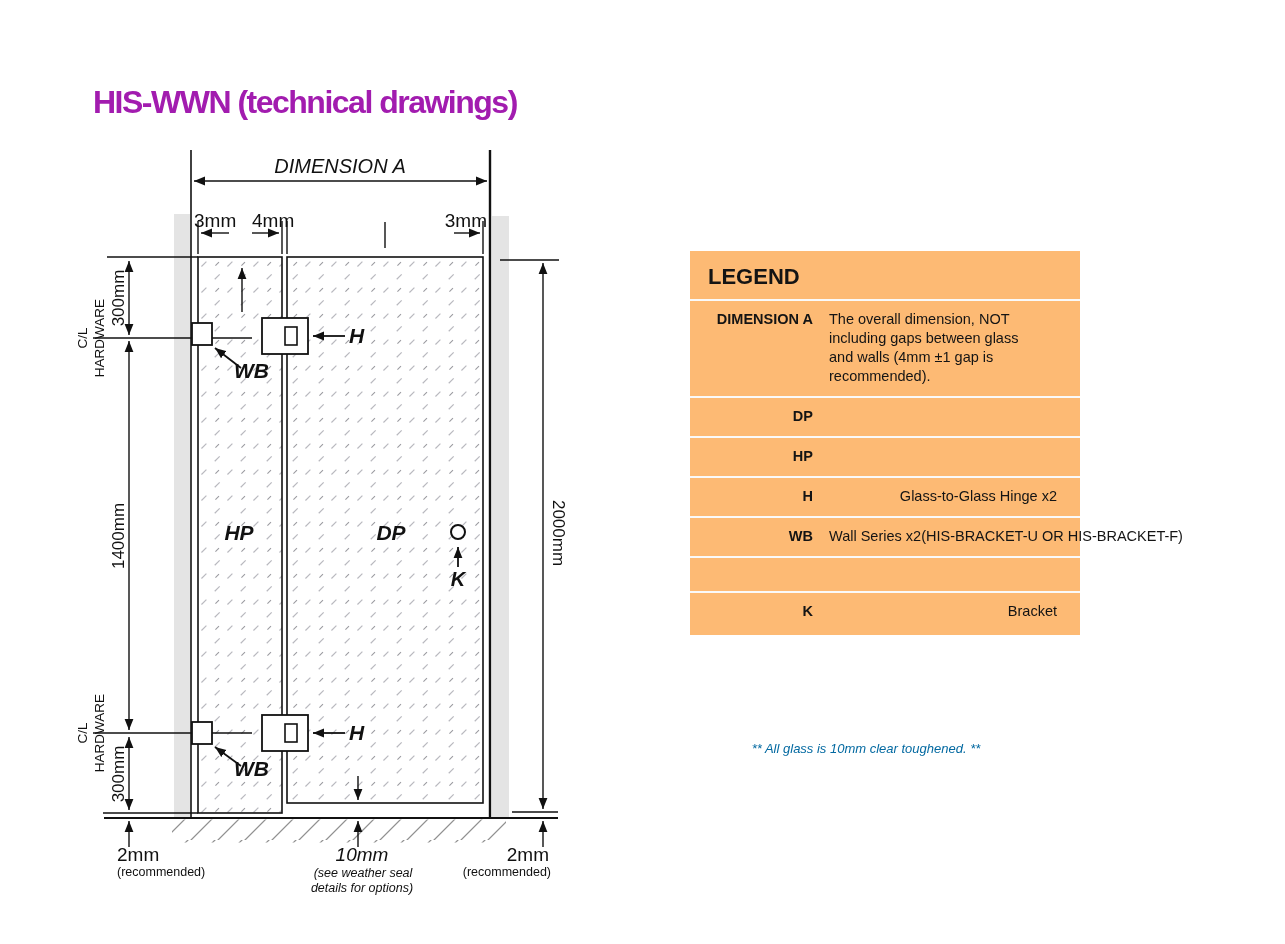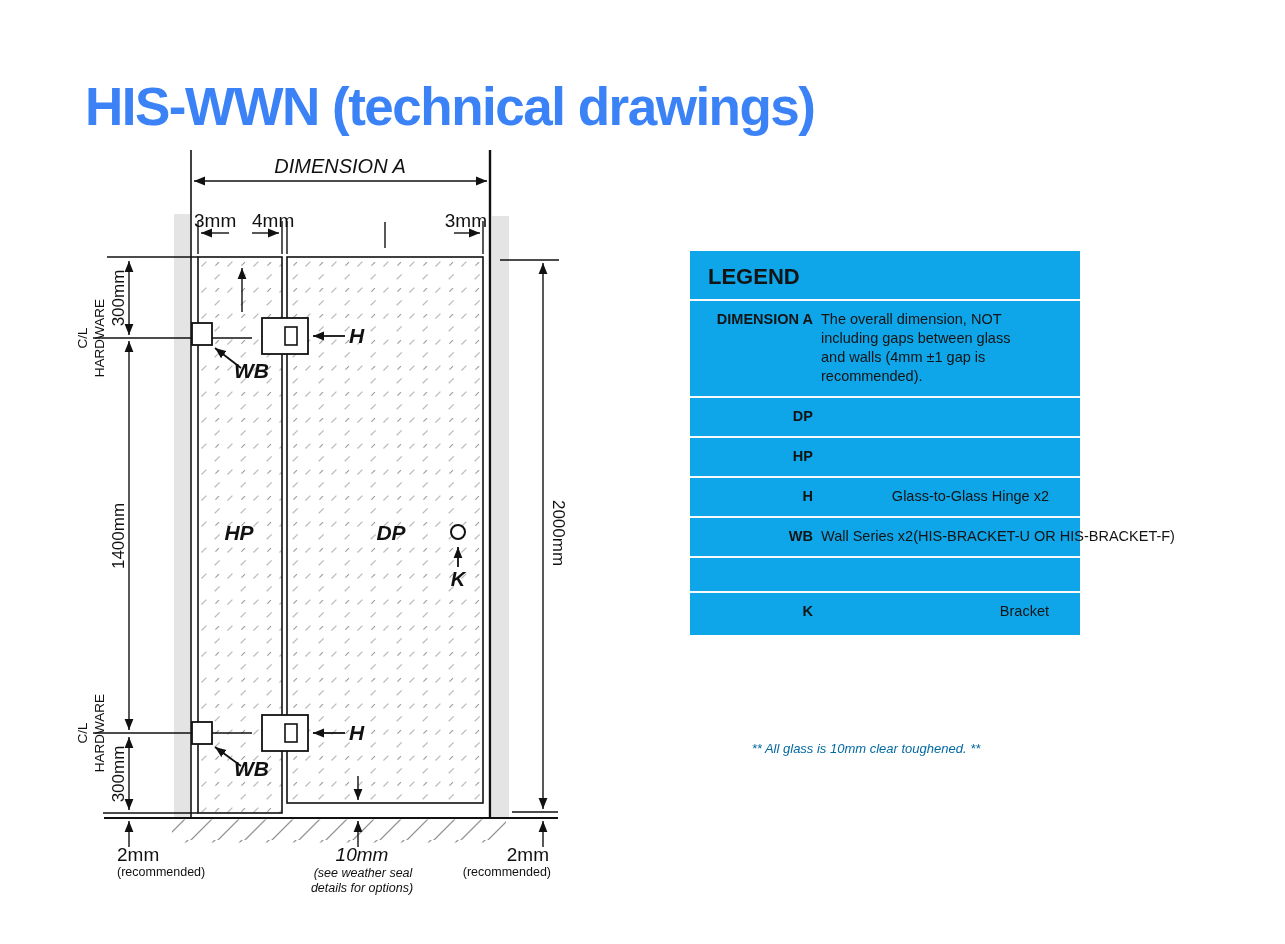--- a/index.html
+++ b/index.html
@@ -1,31 +1,31 @@
 <!DOCTYPE html>
 <html><head>
 <meta charset="utf-8">
 <style>
   html,body{margin:0;padding:0;background:#fff;}
   #stage{position:relative;width:1285px;height:944px;background:#ffffff;overflow:hidden;
          font-family:"Liberation Sans",sans-serif;color:#111;}
-  .title{position:absolute;left:77px;top:68px;margin:8px;font-size:53px;font-weight:700;
-         letter-spacing:-1.5px;color:#3b82f6;font-family:"Liberation Sans",sans-serif;}
+  .title{position:absolute;left:77px;top:68px;margin:16px;font-size:32px;font-weight:700;
+         letter-spacing:-1.5px;color:#a21caf;font-family:"Liberation Sans",sans-serif;}
   svg{position:absolute;left:0;top:0;}
   svg text{font-family:"Liberation Sans",sans-serif;fill:#111;}
   .it{font-style:italic;}
   .b{font-weight:bold;}
-  .legend{position:absolute;left:690px;top:251px;width:390px;background:#0ea5e9;
+  .legend{position:absolute;left:690px;top:251px;width:390px;background:#fdba74;
           font-size:14.5px;color:#141414;}
   .lg-head{font-size:22px;font-weight:bold;padding:13px 0 9px 18px;border-bottom:2px solid #fafafa;}
   .lg-row{display:flex;border-bottom:2px solid #fafafa;padding:9px 0 10px;}
   .lg-row.last{border-bottom:none;padding-bottom:14px;}
   .lg-row.empty{min-height:14px;}
   .lg-term{width:123px;text-align:right;font-weight:bold;line-height:19px;white-space:nowrap;}
-  .lg-desc{margin-left:8px;width:228px;line-height:19px;white-space:pre-line;}
+  .lg-desc{margin-left:16px;width:228px;line-height:19px;white-space:pre-line;}
   .lg-row.single .lg-desc{white-space:nowrap;overflow:visible;text-align:right;}
   .legend-note{position:absolute;left:678px;top:741px;width:376px;text-align:center;
                font-style:italic;font-size:13px;color:#0369a1;}
 </style>
 </head>
 <body>
 
 <div id="stage">
 
   <h1 class="title">HIS-WWN (technical drawings)</h1>

